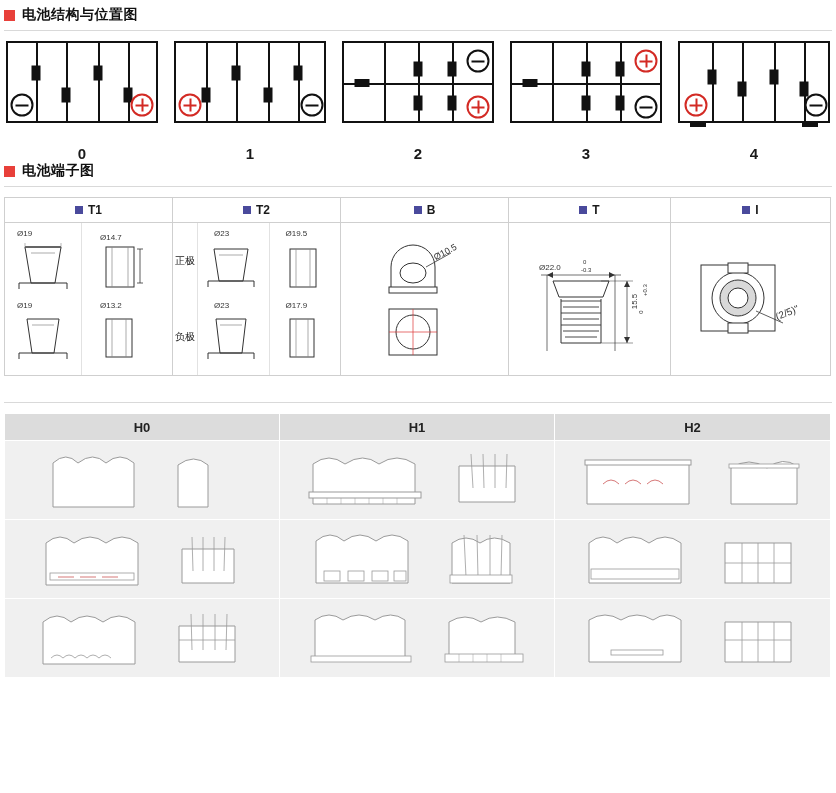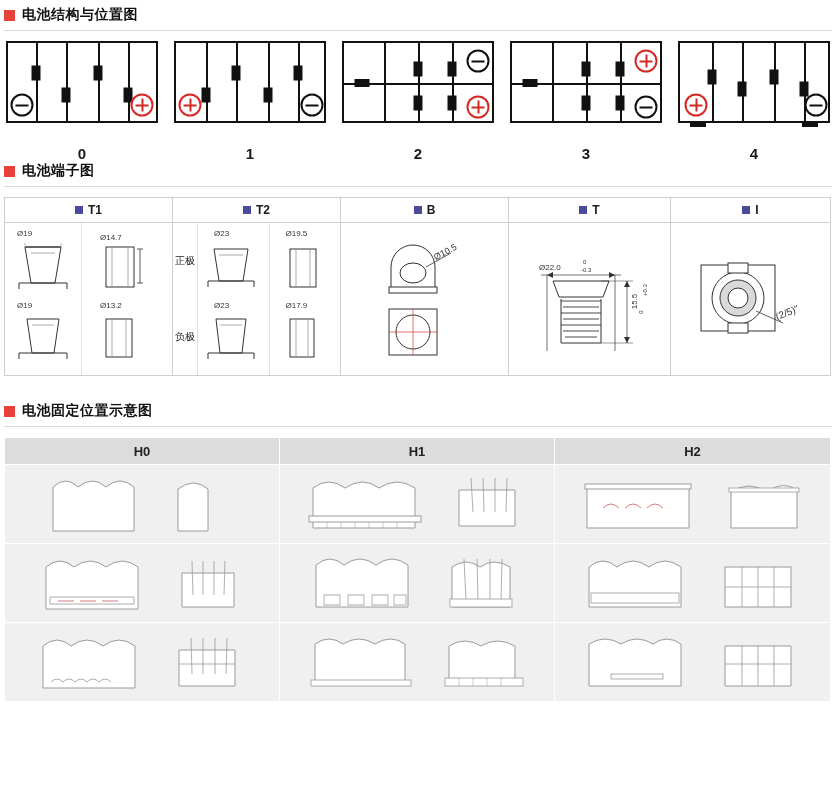--- a/index.html
+++ b/index.html
@@ -553,24 +553,20 @@
               </svg>
             </div>
           </td>
 
         </tr>
       </tbody>
     </table>
   </div>
 
   <div id="sec-fix">
-    <div class="section-head">
-      <span class="marker"></span>
-      <span class="title">电池固定位置示意图</span>
-    </div>
     <div class="rule"></div>
 
     <table class="fix-table">
       <colgroup>
           <col style="width:275px">
           <col style="width:275px">
           <col style="width:276px">
         </colgroup>
       <tbody>
 

